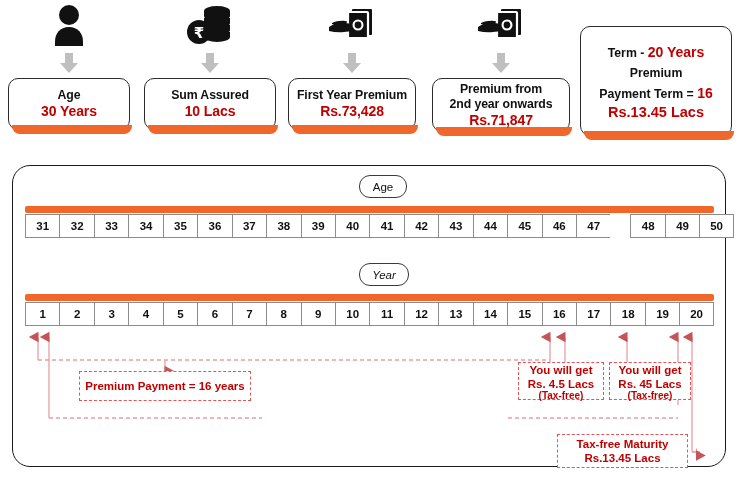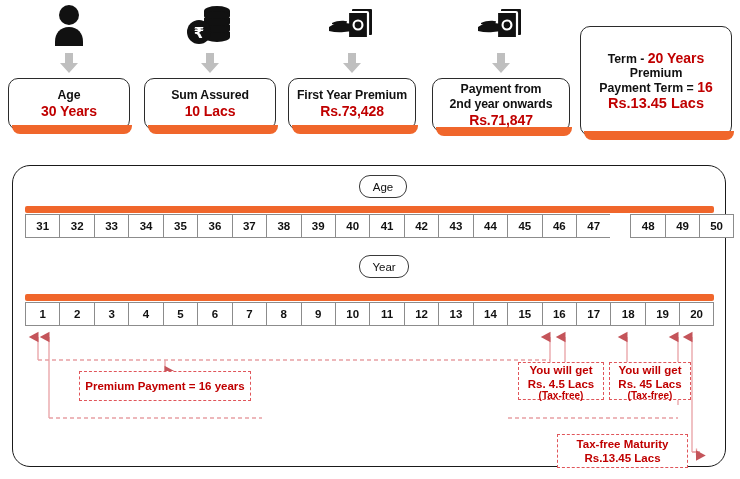--- a/index.html
+++ b/index.html
@@ -39,21 +39,21 @@
   }
   .card .lbl{
     color:#111;font-weight:bold;font-size:12.3px;line-height:15px;
     letter-spacing:-0.1px;
   }
   .card .val{
     color:#C00000;font-weight:bold;font-size:14px;line-height:17px;
     letter-spacing:-0.1px;
   }
   .card.summary{padding:4px 6px;}
-  .card.summary .line{font-size:12.3px;line-height:14px;font-weight:bold;color:#111;}
+  .card.summary .line{font-size:12.3px;line-height:20px;font-weight:bold;color:#111;}
   .card.summary .line .red{color:#C00000;font-size:14px;}
   .card.summary .big{color:#C00000;font-weight:bold;font-size:14.5px;line-height:17px;}
 
   
   .panel{
     position:absolute;left:12px;top:165px;width:714px;height:302px;
     box-sizing:border-box;
     background:#fff;
     border:1.6px solid #1a1a1a;
     border-radius:18px;
@@ -193,21 +193,21 @@
         <circle cx="32" cy="19" r="5.5" fill="#fff"></circle>
         <circle cx="32" cy="19" r="3.4" fill="#111"></circle>
       </svg>
     </div>
     <div class="arrow-down">
       <svg width="22" height="22" viewBox="0 0 22 22">
         <polygon points="7,1 15,1 15,11 20,11 11,21 2,11 7,11" fill="#BFBFBF"></polygon>
       </svg>
     </div>
     <div class="card" style="height:54px;">
-      <div class="lbl">Payment from</div>
+      <div class="lbl">Premium from</div>
       <div class="lbl">2nd year onwards</div>
       <div class="val">Rs.71,847</div>
     </div>
   </div>
 
   <div class="card-col" style="left:580px;width:152px;top:26px;">
     <div class="card summary" style="height:110px;">
       <div class="line">
         <span>Term  -</span>
         <span class="red">20 Years</span>
@@ -243,21 +243,21 @@
       <div class="cell" style="width: 34.45px;">43</div>
       <div class="cell" style="width: 34.45px;">44</div>
       <div class="cell" style="width: 34.45px;">45</div>
       <div class="cell" style="width: 34.45px;">46</div>
       <div class="cell" style="width: 34.45px;">47</div>
       <div class="cell" style="width: 34.45px; margin-left: 20px;">48</div>
       <div class="cell" style="width: 34.45px;">49</div>
       <div class="cell" style="width: 34.45px;">50</div>
     </div>
 
-  <div class="pill" style="left:359px;top:255px;width:50px;">Year</div>
+  <div class="pill" style="left:359px;top:263px;width:50px;font-style:italic;">Year</div>
 
   <div class="orange-bar" style="left:25px;top:294px;width:689px;"></div>
 
   <div class="numrow" id="year-row" style="left:25px;top:302px;">
       <div class="cell" style="width: 34.45px;">1</div>
       <div class="cell" style="width: 34.45px;">2</div>
       <div class="cell" style="width: 34.45px;">3</div>
       <div class="cell" style="width: 34.45px;">4</div>
       <div class="cell" style="width: 34.45px;">5</div>
       <div class="cell" style="width: 34.45px;">6</div>

